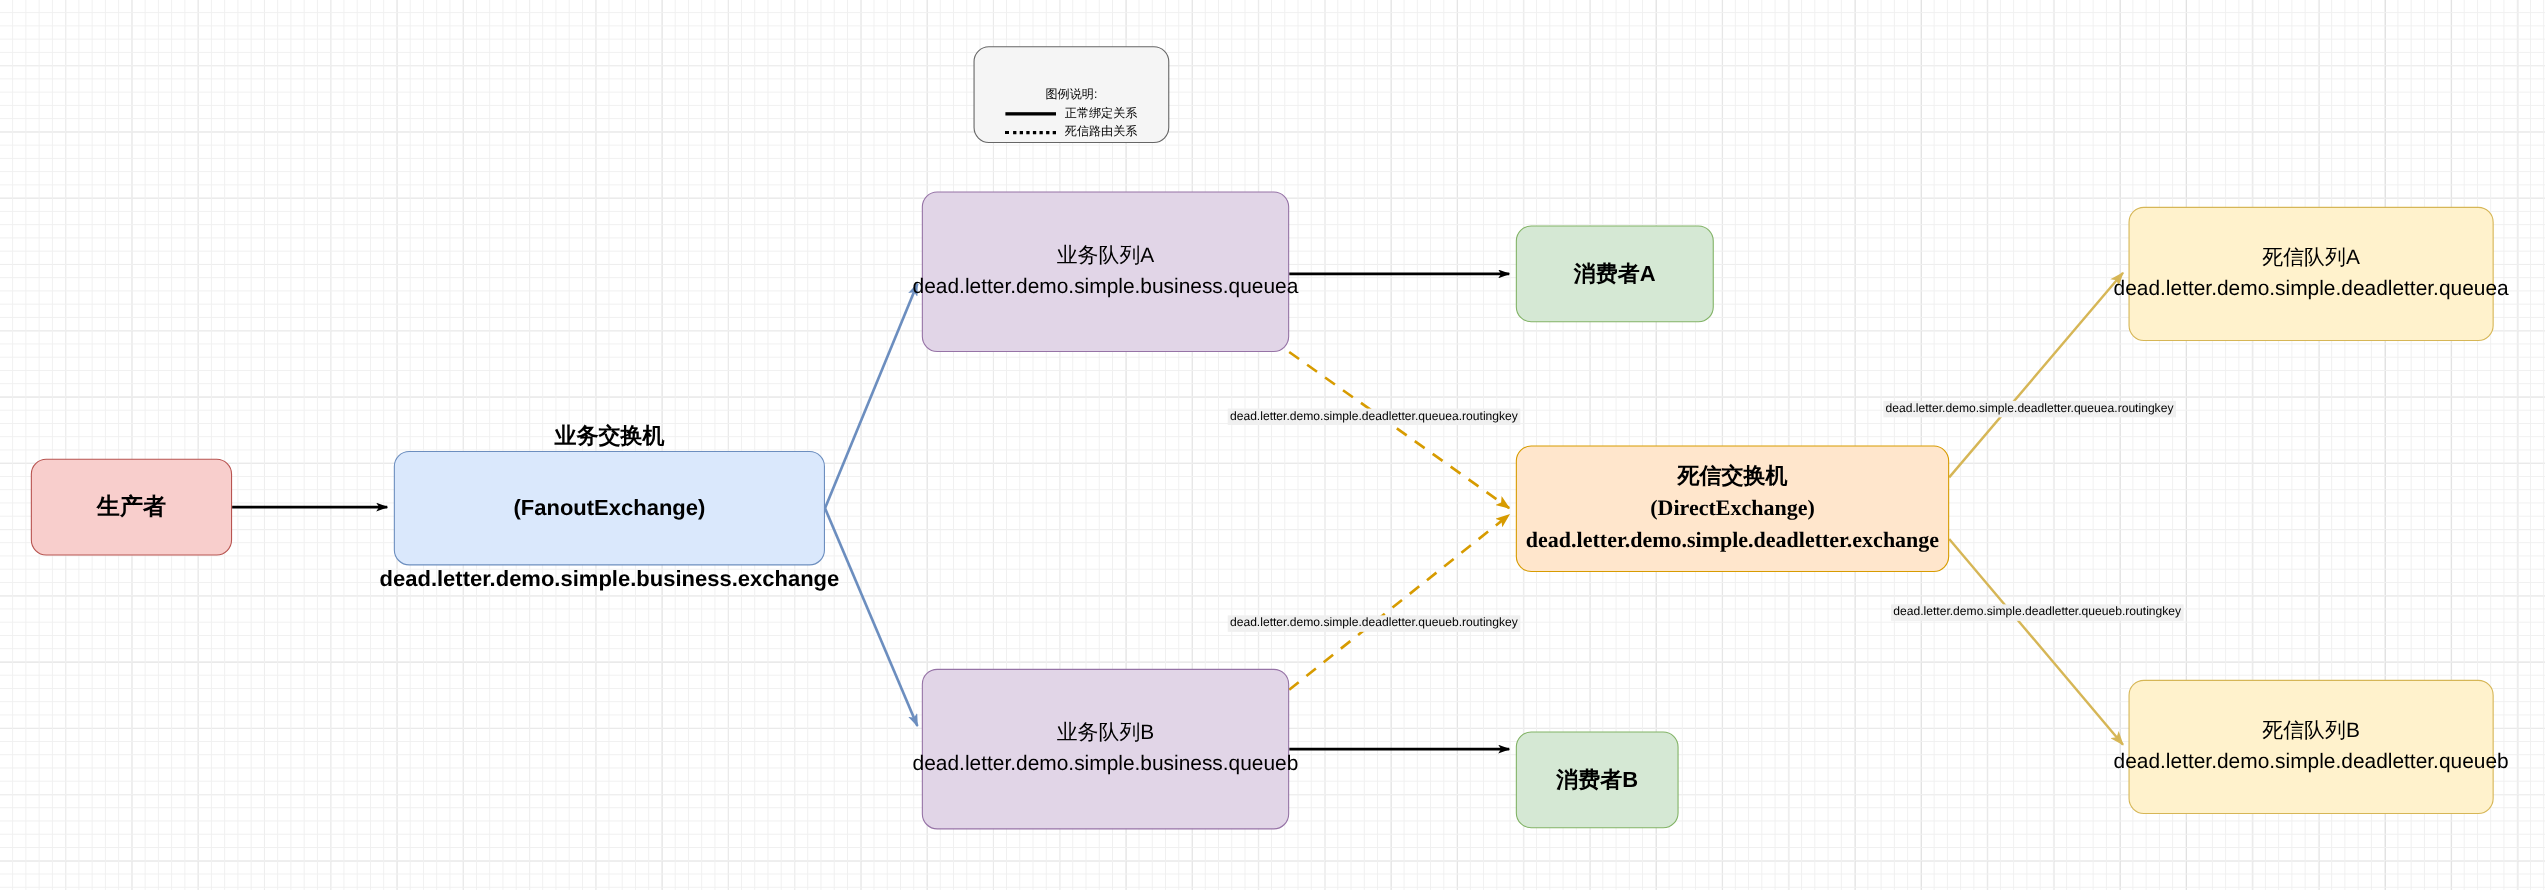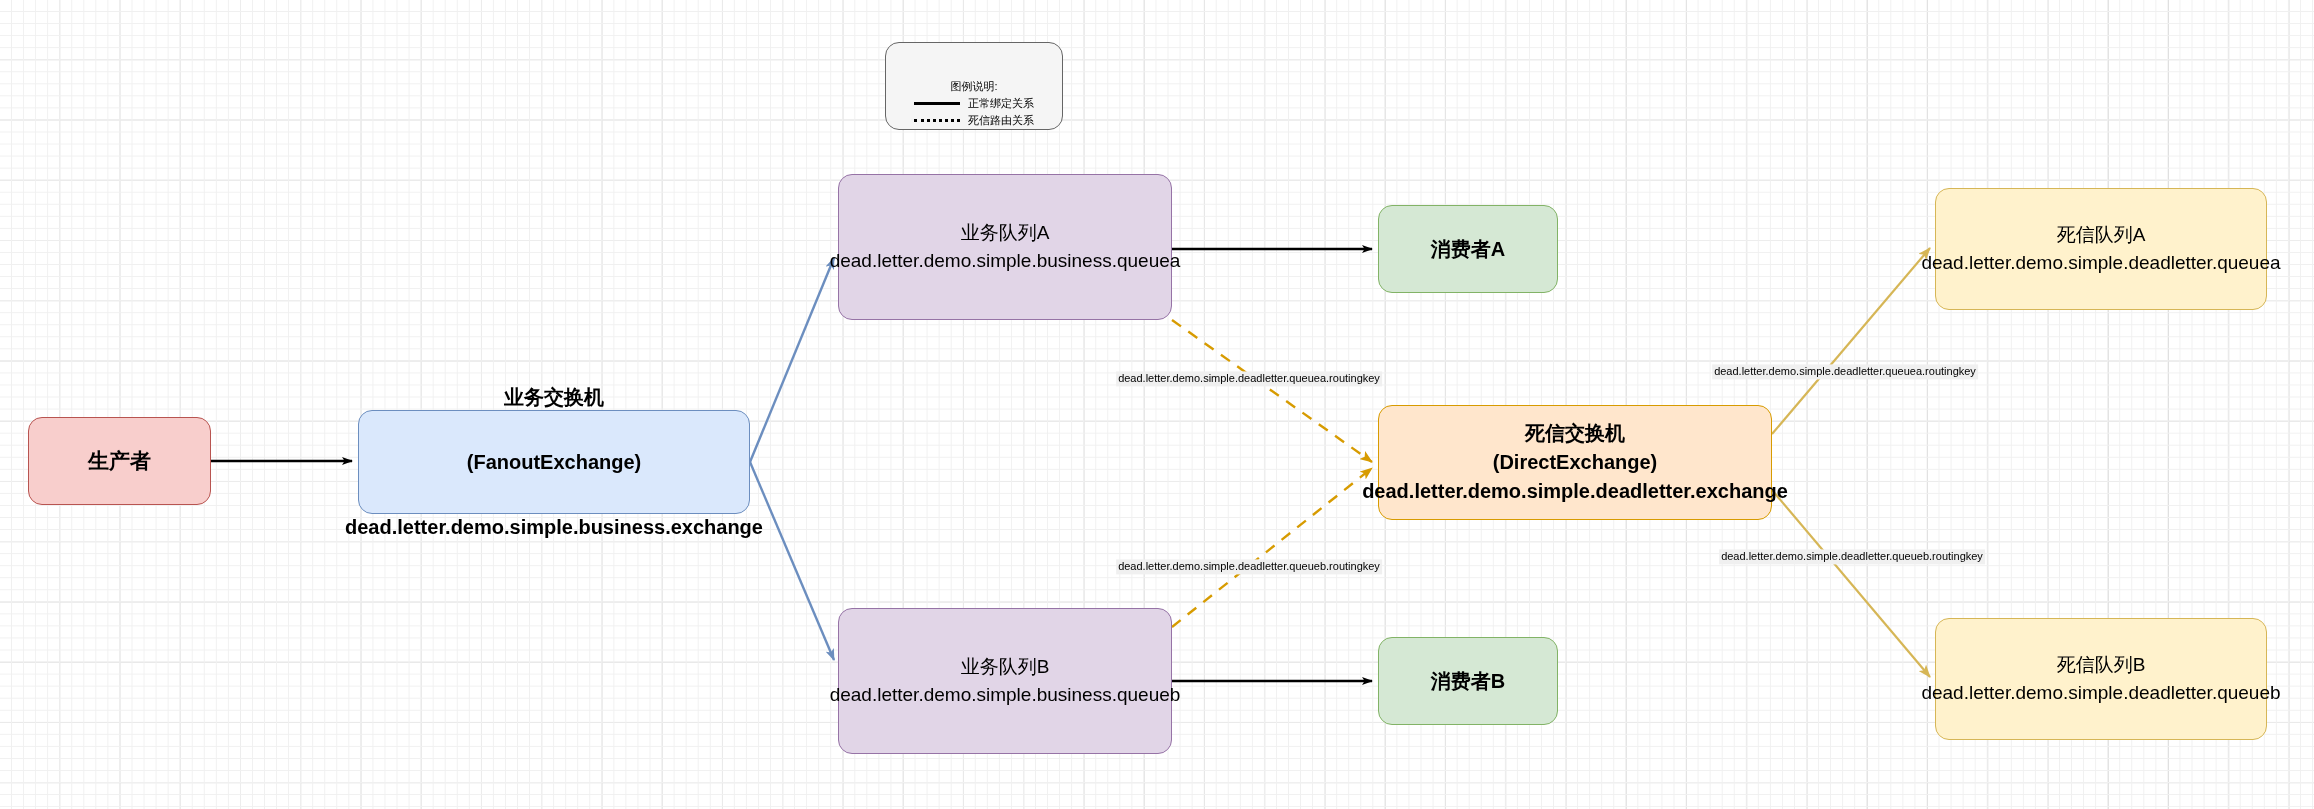--- a/index.html
+++ b/index.html
@@ -59,20 +59,21 @@
     background: #dae8fc;
     border-color: #6c8ebf;
     font-size: 20px;
     font-weight: 700;
   }
   .n-exchange-dlx {
     background: #ffe6cc;
     border-color: #d79b00;
     font-size: 20px;
     font-weight: 700;
+    font-family: Liberation Serif, serif;
   }
   .n-queue-biz {
     background: #e1d5e7;
     border-color: #9673a6;
     font-size: 19px;
     font-weight: 400;
   }
   .n-queue-dl {
     background: #fff2cc;
     border-color: #d6b656;
@@ -192,21 +193,21 @@
 
   <div class="node n-queue-biz" style="left:838px; top:608px; width:334px; height:146px;">
     <span class="ln">业务队列B</span>
     <span class="ln">dead.letter.demo.simple.business.queueb</span>
   </div>
 
   <div class="node n-consumer" style="left:1378px; top:205px; width:180px; height:88px;">
     <span class="ln">消费者A</span>
   </div>
 
-  <div class="node n-consumer" style="left:1378px; top:637px; width:180px; height:88px;">
+  <div class="node n-consumer" style="left:1378px; top:665px; width:148px; height:88px;">
     <span class="ln">消费者B</span>
   </div>
 
   <div class="node n-exchange-dlx" style="left:1378px; top:405px; width:394px; height:115px;">
     <span class="ln">死信交换机</span>
     <span class="ln">(DirectExchange)</span>
     <span class="ln">dead.letter.demo.simple.deadletter.exchange</span>
   </div>
 
   <div class="node n-queue-dl" style="left:1935px; top:188px; width:332px; height:122px;">

